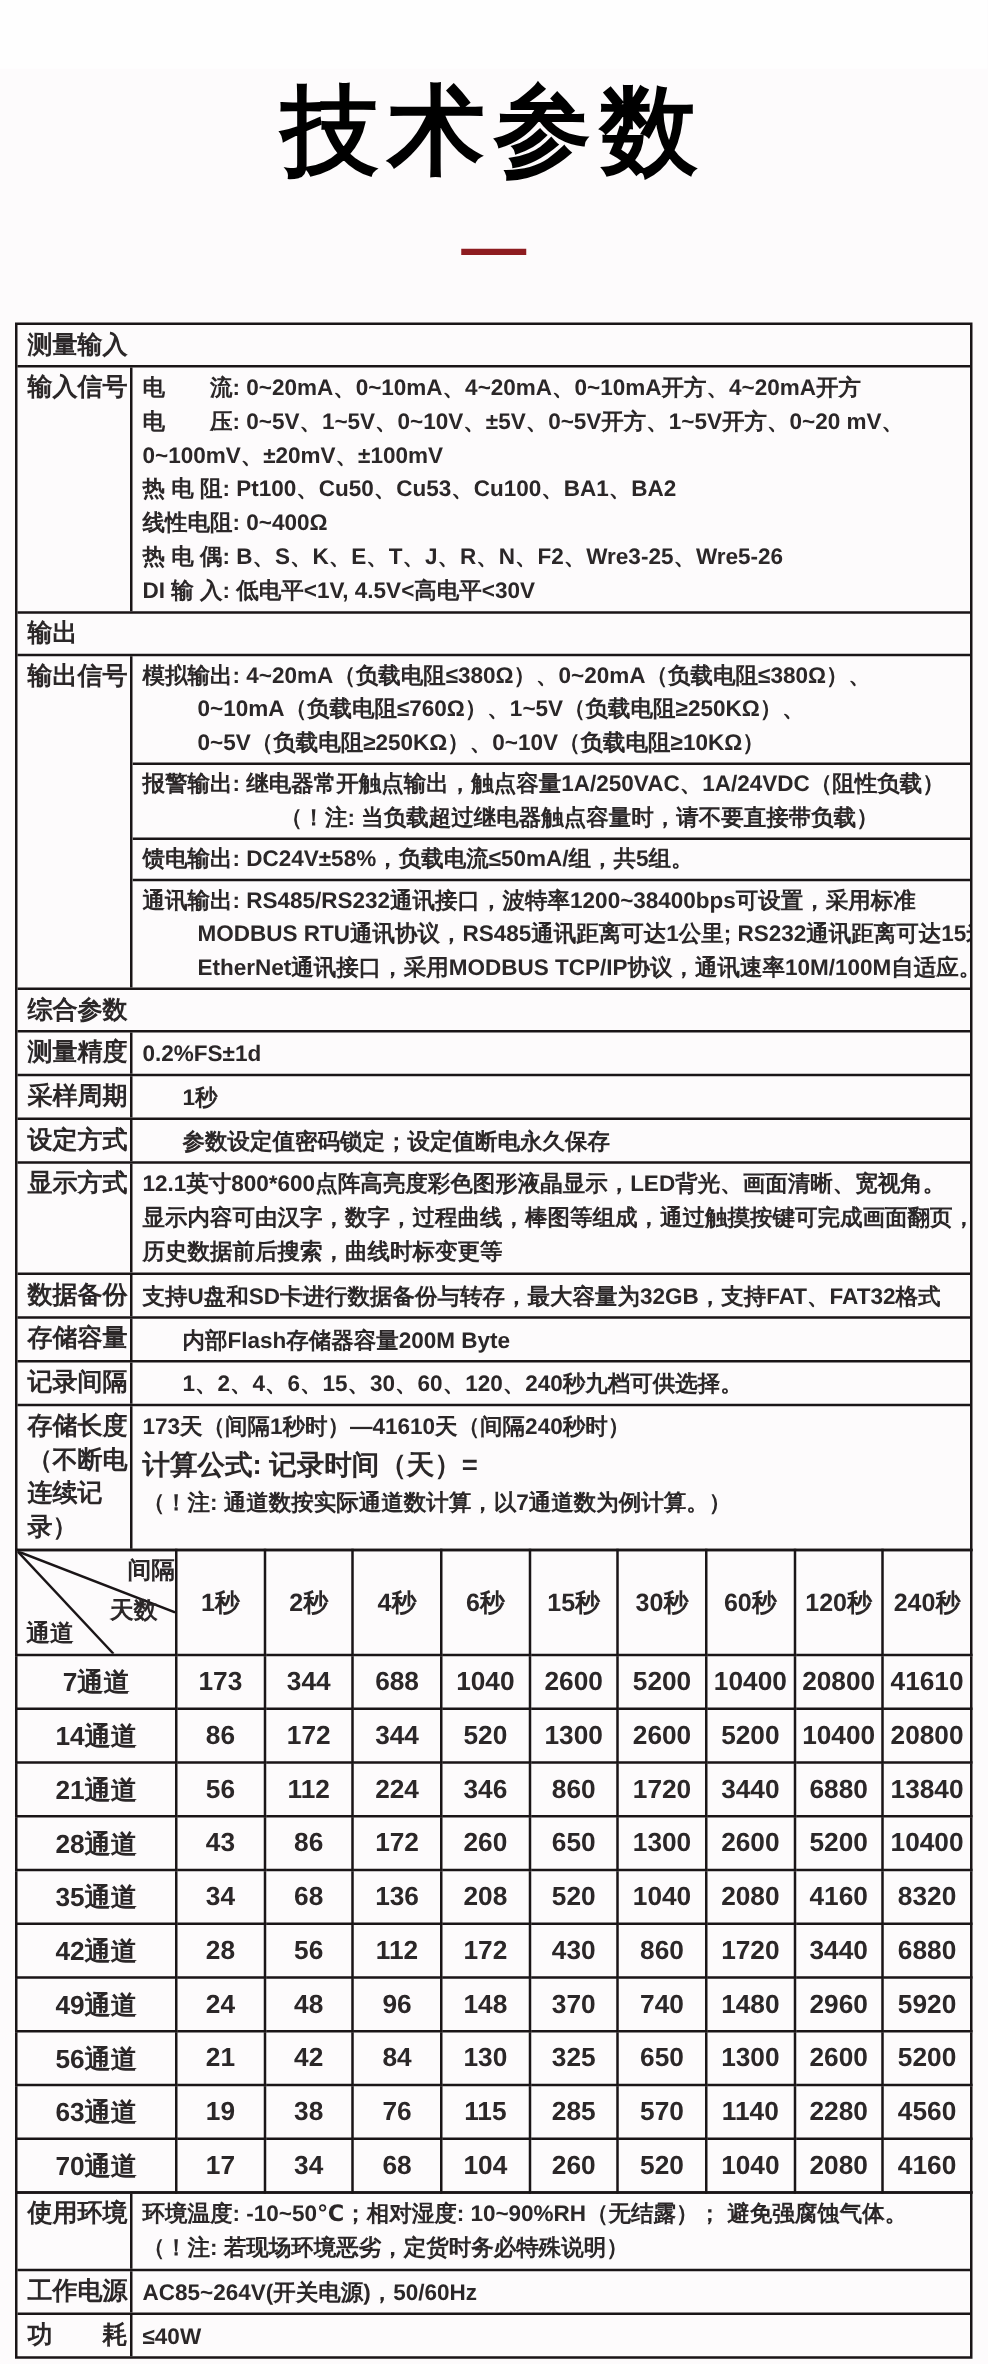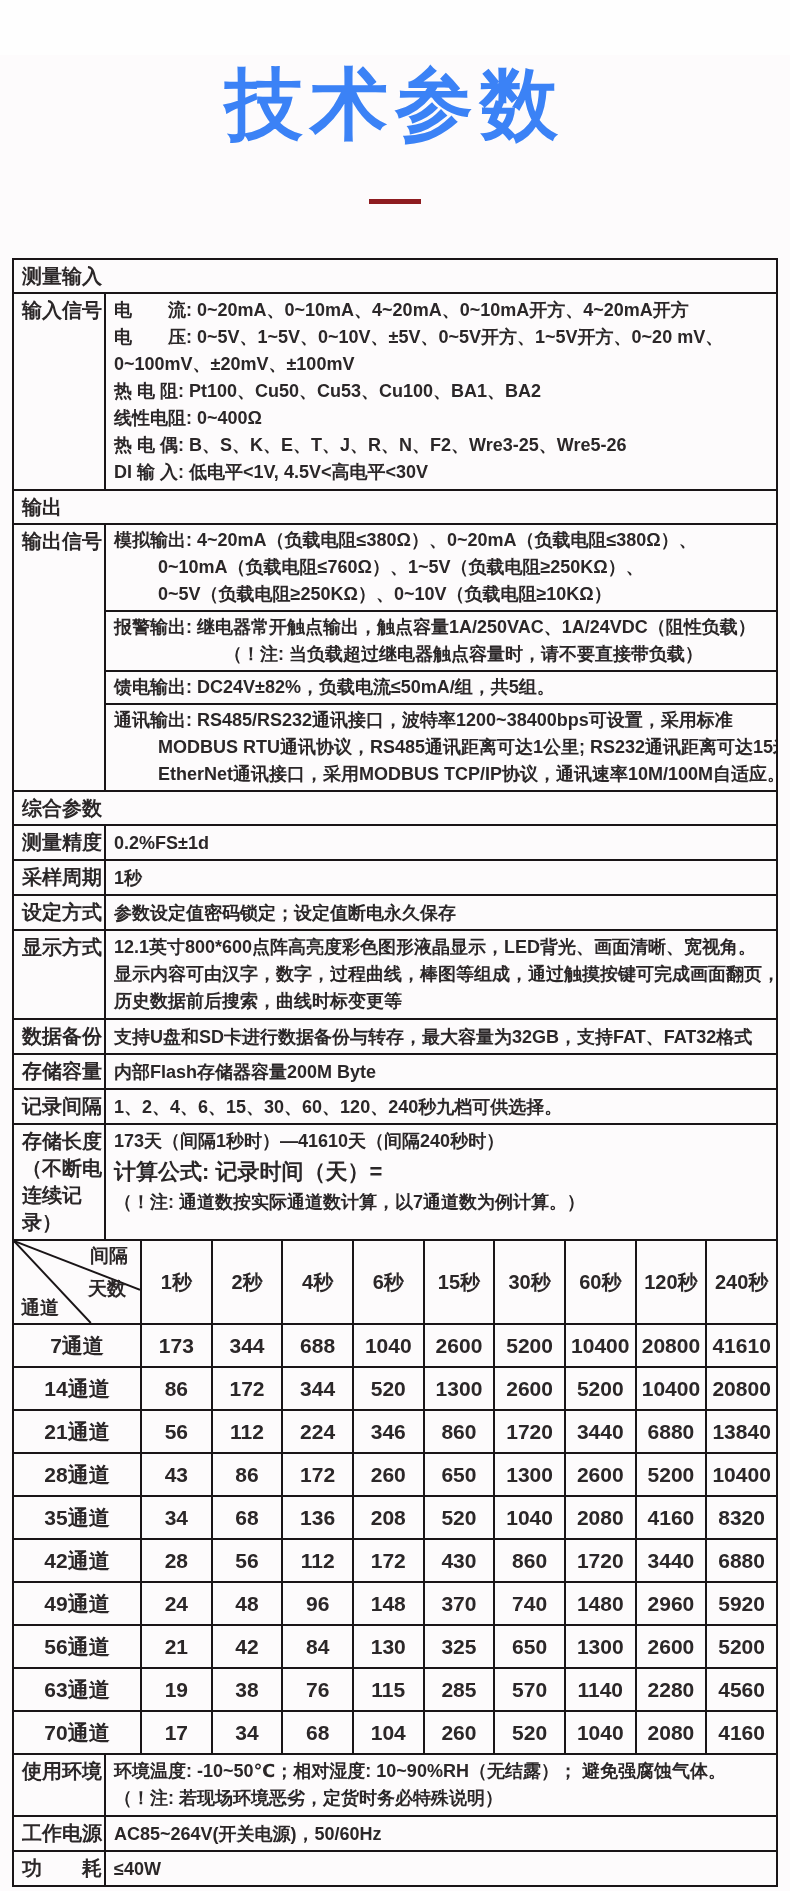--- a/index.html
+++ b/index.html
@@ -14,35 +14,35 @@
     color:var(--txt);
     font-family:"Liberation Sans","DejaVu Sans",sans-serif;
     font-weight:600;
   }
   .top-white{height:55px;background:#fefefe;}
   .title{
     text-align:center;
     font-size:78px;
     font-weight:bold;
     letter-spacing:7px;
-    color:#3b82f6;
+    color:#000000;
     margin-top:10px;
     line-height:1.0;
   }
   .title-dash{
     width:52px;height:5px;
     margin:56px auto 0;
   }
   .tables{margin:54px 12px 0 12px;width:766px;}
 
   
   .blk{border:2px solid var(--bd);background:transparent;}
   .blk + .blk{margin-top:-2px;}
   .spec > * + *{border-top:2px solid var(--bd);}
-  .rows > * + *{border-top:2px solid var(--bd);}
+  .rows > * + *{border-top:2px solid var(--bd);gap:32px;}
   .sec-row{
     font-size:20px;line-height:26px;padding:3px 8px;
   }
   .row{display:flex;}
   .label-cell{
     flex:0 0 92px;width:92px;
     border-right:2px solid var(--bd);
     font-size:20px;line-height:27px;
     padding:3px 2px 3px 8px;
   }
@@ -69,21 +69,21 @@
     border:2px solid var(--bd);
     text-align:center;vertical-align:middle;
     font-size:21px;
     height:43px;
     padding:0;
   }
   table.matrix tr.mhead td{height:84px;font-size:20px;}
   td.corner{position:relative;padding:0;}
   td.corner svg{position:absolute;left:0;top:0;width:100%;height:100%;display:block;}
   td.corner span{position:absolute;font-size:19px;line-height:20px;}
-  .c-top{top:6px;right:12px;font-family:Liberation Mono, monospace;}
+  .c-top{top:6px;right:0;}
   .c-mid{top:38px;right:14px;}
   .c-bot{bottom:5px;left:7px;margin-top:48px;}
   td.rlabel{font-size:20px;}
 
   
   .bottom > * + *{border-top:2px solid var(--bd);}
 </style>
 </head>
 <body>
 
@@ -120,21 +120,21 @@
         <div class="sub">
           <div class="line">模拟输出: 4~20mA（负载电阻≤380Ω）、0~20mA（负载电阻≤380Ω）、</div>
           <div class="line ind1">0~10mA（负载电阻≤760Ω）、1~5V（负载电阻≥250KΩ）、</div>
           <div class="line ind1">0~5V（负载电阻≥250KΩ）、0~10V（负载电阻≥10KΩ）</div>
         </div>
         <div class="sub">
           <div class="line">报警输出: 继电器常开触点输出，触点容量1A/250VAC、1A/24VDC（阻性负载）</div>
           <div class="line ind2">（！注: 当负载超过继电器触点容量时，请不要直接带负载）</div>
         </div>
         <div class="sub">
-          <div class="line">馈电输出: DC24V±82%，负载电流≤50mA/组，共5组。</div>
+          <div class="line">馈电输出: DC24V±58%，负载电流≤50mA/组，共5组。</div>
         </div>
         <div class="sub">
           <div class="line">通讯输出: RS485/RS232通讯接口，波特率1200~38400bps可设置，采用标准</div>
           <div class="line ind1">MODBUS RTU通讯协议，RS485通讯距离可达1公里; RS232通讯距离可达15米;</div>
           <div class="line ind1">EtherNet通讯接口，采用MODBUS TCP/IP协议，通讯速率10M/100M自适应。</div>
         </div>
       </div>
     </div>
 
     <div class="sec-row">综合参数</div>

